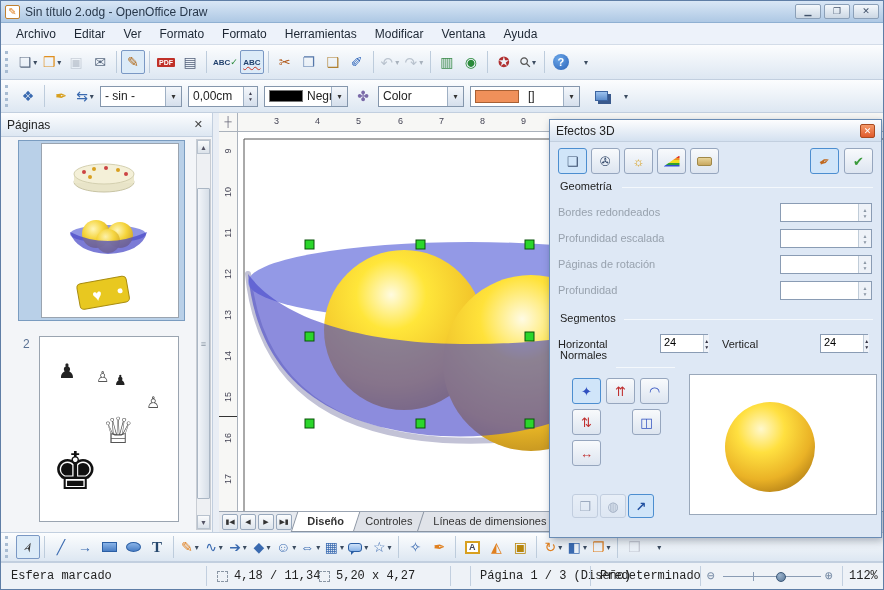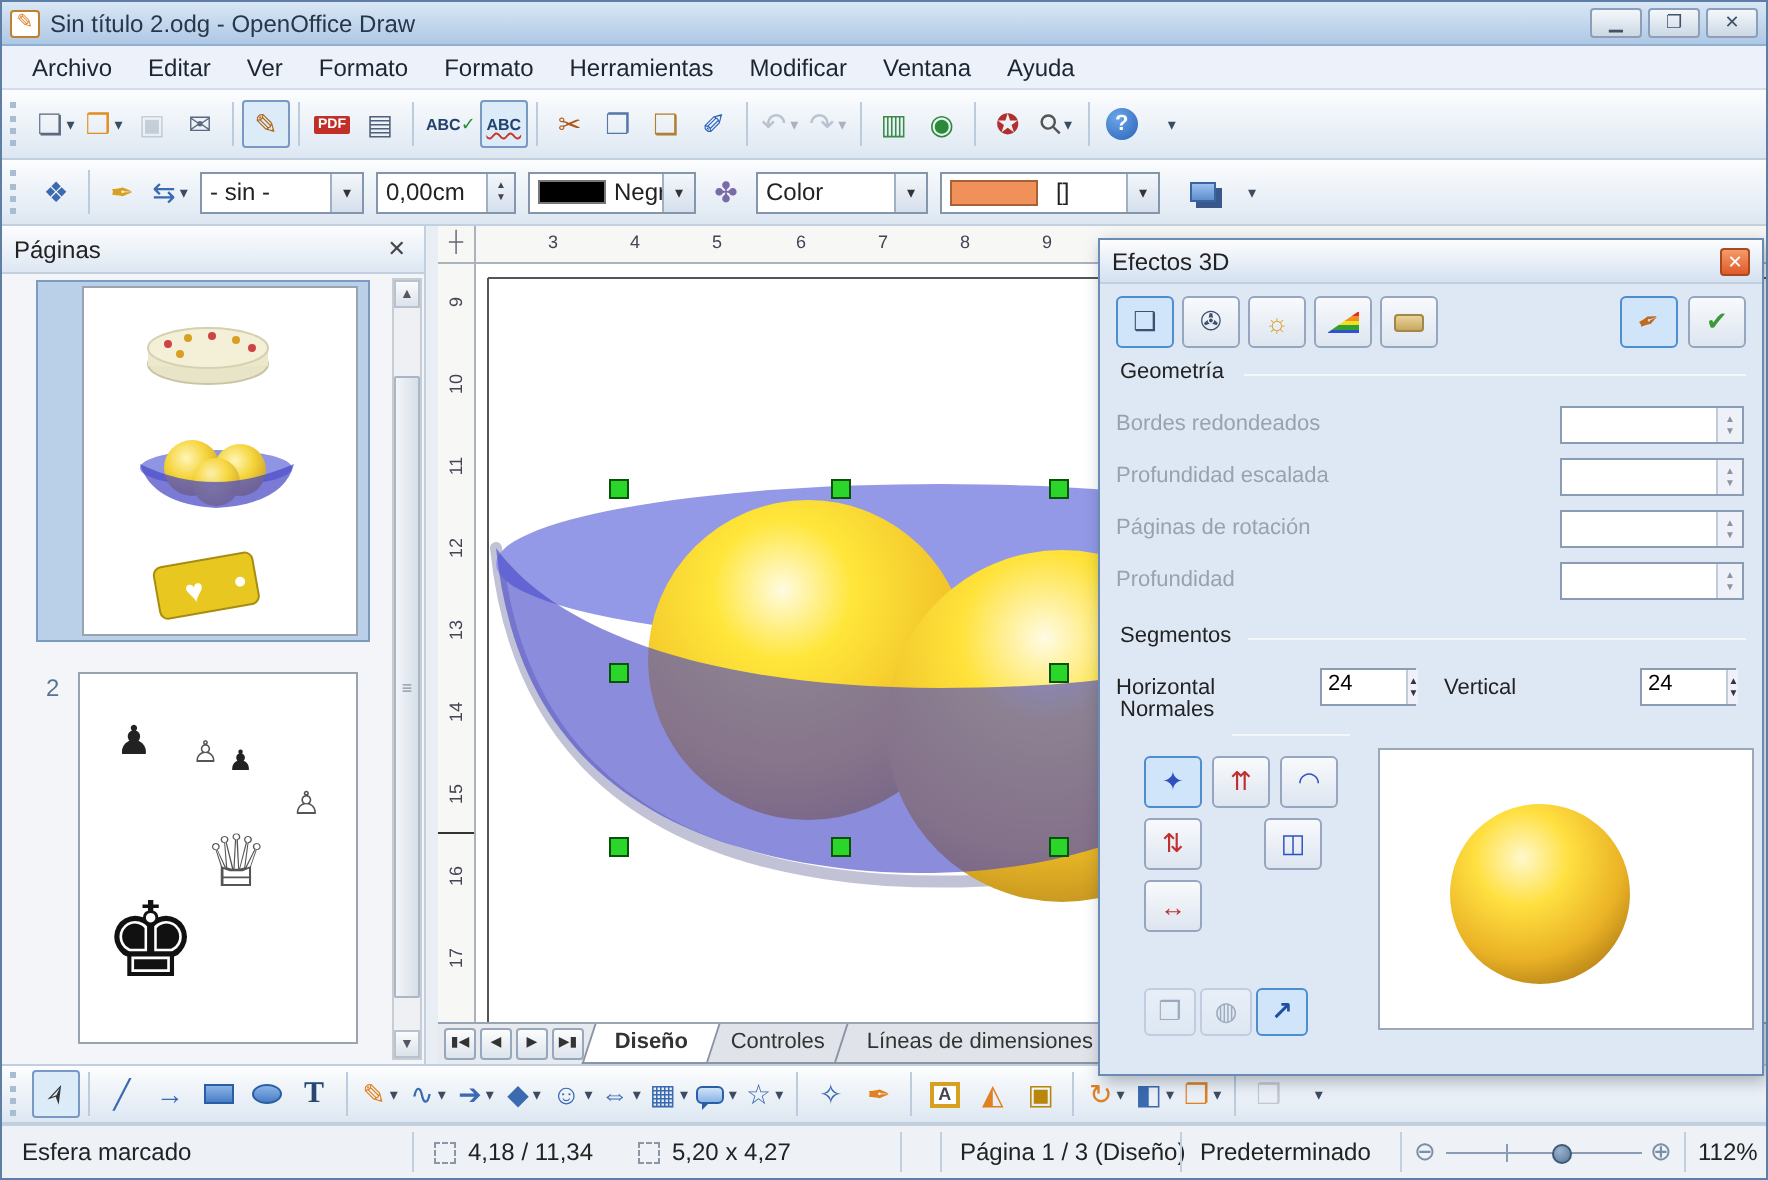--- a/index.html
+++ b/index.html
@@ -89,21 +89,21 @@
   .shape-rect{width:15px;height:10px;background:linear-gradient(#8ab4e8,#4a7ec4);border:1px solid #2a5ea4;}
   .shape-ell{width:15px;height:10px;border-radius:50%;background:linear-gradient(#8ab4e8,#4a7ec4);border:1px solid #2a5ea4;}
   .ic-text{font-family:"Liberation Serif",serif;font-weight:bold;color:#26486e;font-size:15px;}
   .callout{position:relative;width:14px;height:9px;border:1px solid #2a5ea4;border-radius:3px;background:linear-gradient(#cfe2f8,#8ab4e8);}
   .callout:after{content:"";position:absolute;left:2px;bottom:-4px;border:2px solid transparent;border-top-color:#2a5ea4;border-left-color:#2a5ea4;}
   .fontwork{width:15px;height:13px;border:2px solid #d8a020;background:#fff;color:#445;font-size:9px;font-weight:bold;text-align:center;line-height:9px;}
   .ic-orange{color:#e08020;}
 
   
   .statusbar{position:absolute;left:0;bottom:0;right:0;height:27px;background:#eef2f7;border-top:1px solid #c2cfdf;font-size:12px;color:#222;}
-  .sb{position:absolute;top:6px;white-space:nowrap;}
+  .sb{position:absolute;top:6px;white-space:nowrap;font-family:Liberation Mono, monospace;}
   .sbsep{position:absolute;top:3px;bottom:3px;width:1px;background:#c2cfdf;}
   .st-ico{position:absolute;top:8px;width:11px;height:11px;border:1px dashed #8a96a4;}
   .zoomtrack{position:absolute;top:13px;height:1px;background:#8a9cb4;}
   .zoomtick{position:absolute;top:9px;width:1px;height:9px;background:#8a9cb4;}
   .zoomthumb{position:absolute;top:9px;width:10px;height:10px;border-radius:50%;background:radial-gradient(circle at 35% 30%,#9ab2cc,#5a7898);border:1px solid #3c5878;}
   .zglyph{font-size:13px;color:#7a8ea8;top:5px;}
 
   
   .dlg{position:absolute;left:548px;top:118px;width:333px;height:419px;background:#dee8f5;border:1px solid #6a8cb4;box-shadow:2px 3px 8px rgba(20,40,70,.35);z-index:10;}
   .dlg-title{height:22px;background:linear-gradient(#fdfdfe,#d4e1f0);border-bottom:1px solid #c2cfdf;display:flex;align-items:center;padding:0 6px;}

